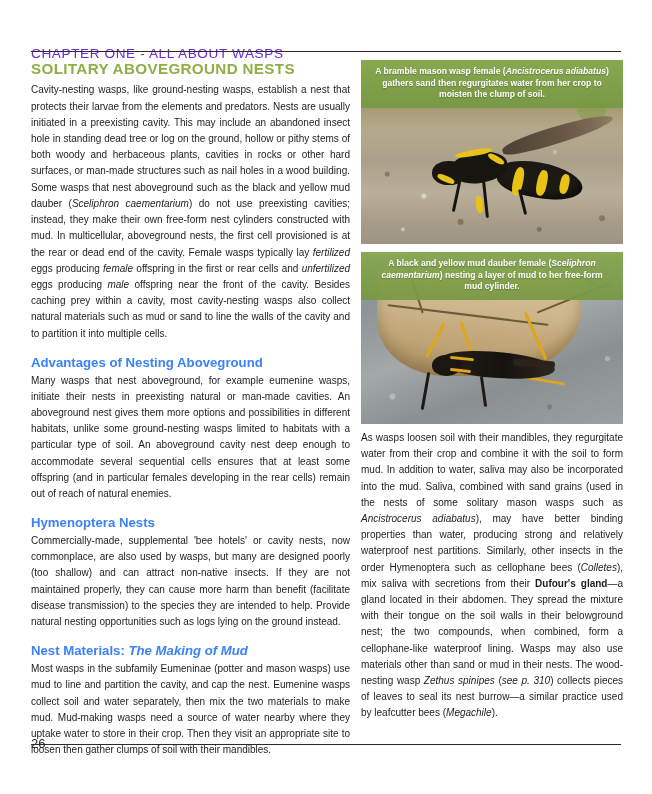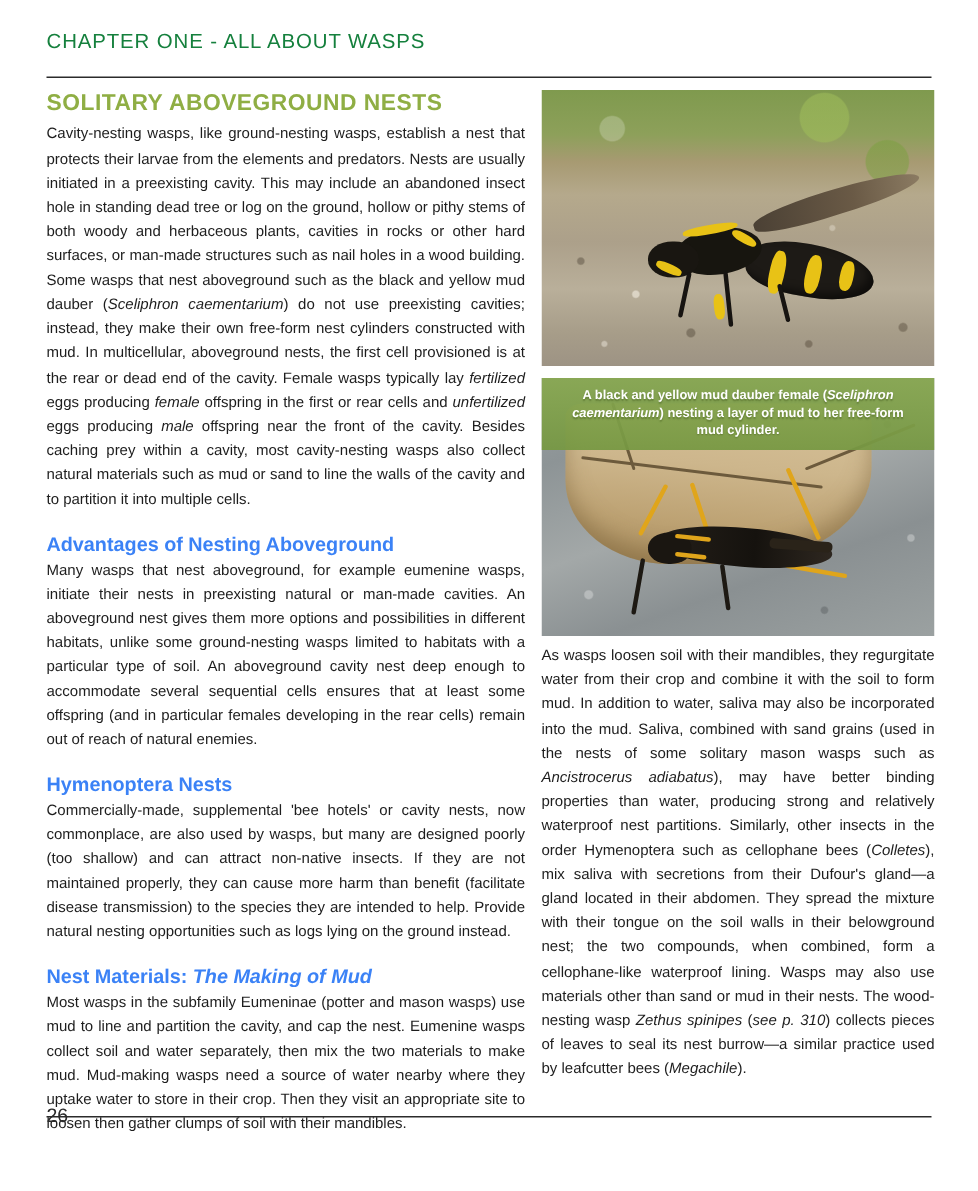--- a/index.html
+++ b/index.html
@@ -14,25 +14,25 @@
     background: #ffffff;
     overflow: hidden;
     font-family: "Liberation Sans", sans-serif;
     box-sizing: border-box;
   }
 
   
   .running-head {
     position: absolute;
     left: 31px;
-    top: 20px;
+    top: 46px;
     width: 590px;
     font-size: 13.6px;
     letter-spacing: 0.6px;
-    color: #15803d;
+    color: #6d28d9;
     font-weight: 400;
   }
   .head-rule {
     position: absolute;
     left: 31px;
     top: 51px;
     width: 590px;
     height: 1px;
     background: #2b2b2b;
   }
@@ -71,21 +71,21 @@
   p.body {
     margin: 0 0 0 0;
     font-size: 10px;
     line-height: 16.2px;
     color: #1d1d1d;
     text-align: justify;
     text-justify: inter-word;
     hyphens: manual;
   }
   p.body em { font-style: italic; }
-  p.body strong { font-weight: 400; }
+  p.body strong { font-weight: 700; }
 
   
   .photo {
     position: absolute;
     overflow: hidden;
   }
   .photo-1 {
     left: 361px;
     top: 60px;
     width: 262px;
@@ -297,20 +297,21 @@
     <div class="w1-thorax"></div>
     <div class="w1-band" style="left:36%;top:49%;width:14%;height:3.5%;transform:rotate(-10deg);"></div>
     <div class="w1-band" style="left:48%;top:52%;width:7%;height:3.5%;transform:rotate(30deg);"></div>
     <div class="w1-head"></div>
     <div class="w1-band" style="left:29%;top:63%;width:7%;height:3%;transform:rotate(24deg);"></div>
     <div class="w1-leg" style="left:36%;top:66%;width:3px;height:17%;transform:rotate(12deg);"></div>
     <div class="w1-leg" style="left:47%;top:66%;width:3px;height:20%;transform:rotate(-6deg);"></div>
     <div class="w1-leg" style="left:61%;top:70%;width:3px;height:14%;transform:rotate(-14deg);"></div>
     <div class="w1-band" style="left:44%;top:74%;width:2.5%;height:9%;transform:rotate(-6deg);"></div>
 
+    <div class="caption"><span>A bramble mason wasp female (</span><em>Ancistrocerus adiabatus</em><span>) gathers sand then regurgitates water from her crop to moisten the clump of soil.</span></div>
   </div>
 
   <div class="photo photo-2">
     <div class="ph2-bg"></div>
     <div class="ph2-speck"></div>
     <div class="mud-nest"></div>
     <div class="mud-crack" style="left:10%;top:36%;width:62%;transform:rotate(7deg);"></div>
     <div class="mud-crack" style="left:12%;top:22%;width:18%;transform:rotate(72deg);"></div>
     <div class="mud-crack" style="left:66%;top:26%;width:30%;transform:rotate(-22deg);"></div>
 

